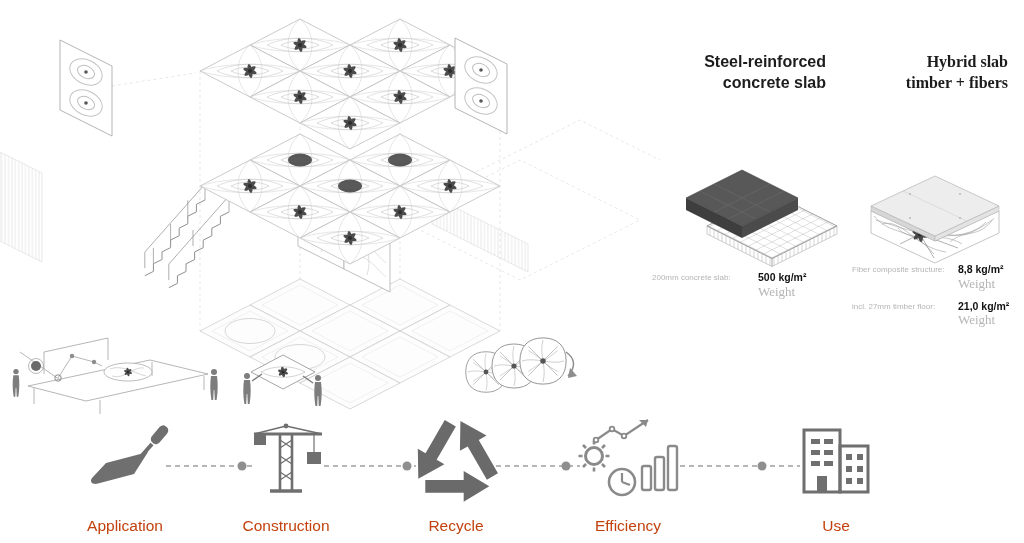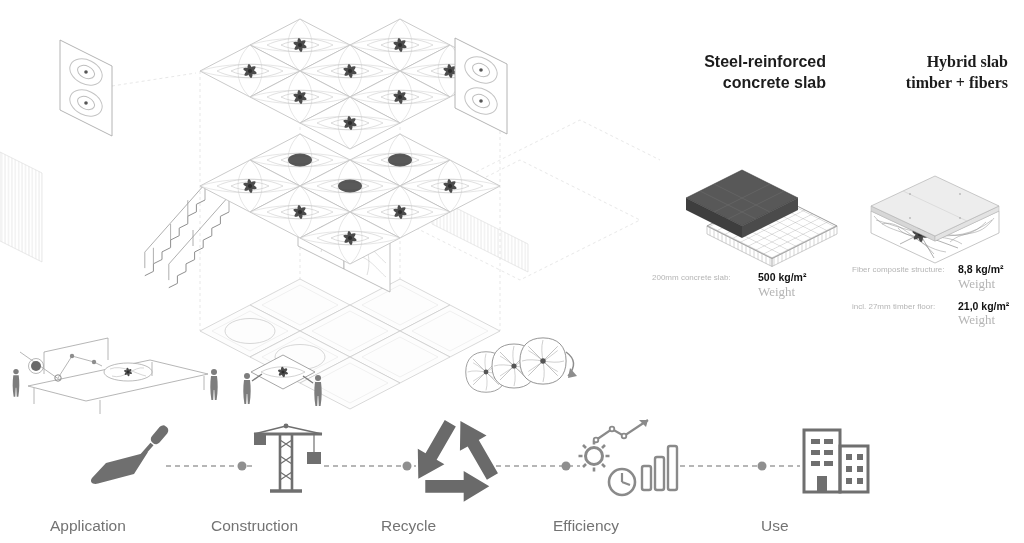--- a/index.html
+++ b/index.html
@@ -12,22 +12,22 @@
   .cmp-title.left { left:688px; width:138px; }
   .cmp-title.right { left:872px; width:136px;font-family:Liberation Serif, serif; }
 
   .spec-col { position:absolute; display:flex; flex-direction:column; gap:9px; }
   .spec-row { display:flex; align-items:flex-start; gap:8px; }
   .spec-label { flex:1; font-size:8px; color:#b5b5b5; line-height:1.2; padding-top:1px; }
   .spec-valblock { width:62px; }
   .spec-value { font-size:10.5px; font-weight:700; color:#111; line-height:1.1; }
   .spec-sub { font-size:13px; color:#b5b5b5;font-family:Liberation Serif, serif; }
 
-  .step-label { position:absolute; top:517px; width:150px; text-align:left;
-                font-size:15.5px; color:#737373; }
+  .step-label { position:absolute; top:517px; width:150px; text-align:center;
+                font-size:15.5px; color:#c2410c; }
 </style>
 </head>
 <body>
 
 <div class="canvas">
 
   <svg class="abs" style="left:0;top:0" width="660" height="420" viewBox="0 0 660 420">
     <defs>
       <pattern id="hatchV" width="3.4" height="10" patternUnits="userSpaceOnUse">
         <path d="M1.7,0 V10" stroke="#d6d6d6" stroke-width="0.55"></path>

